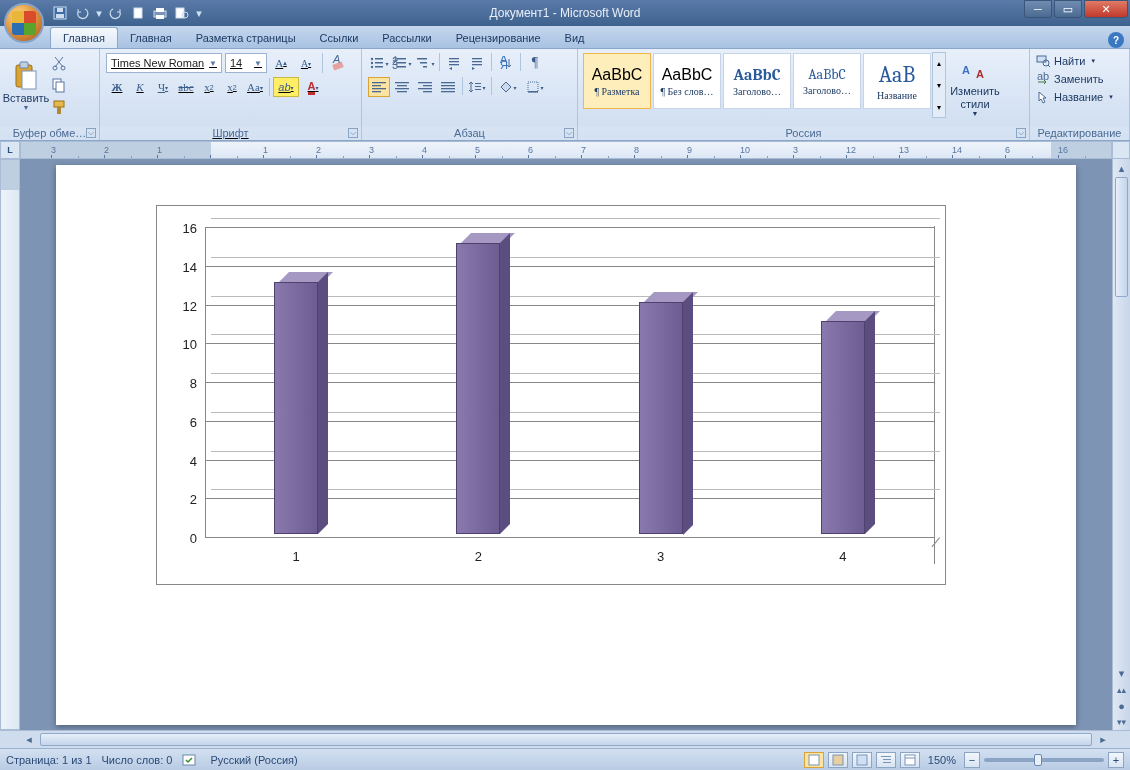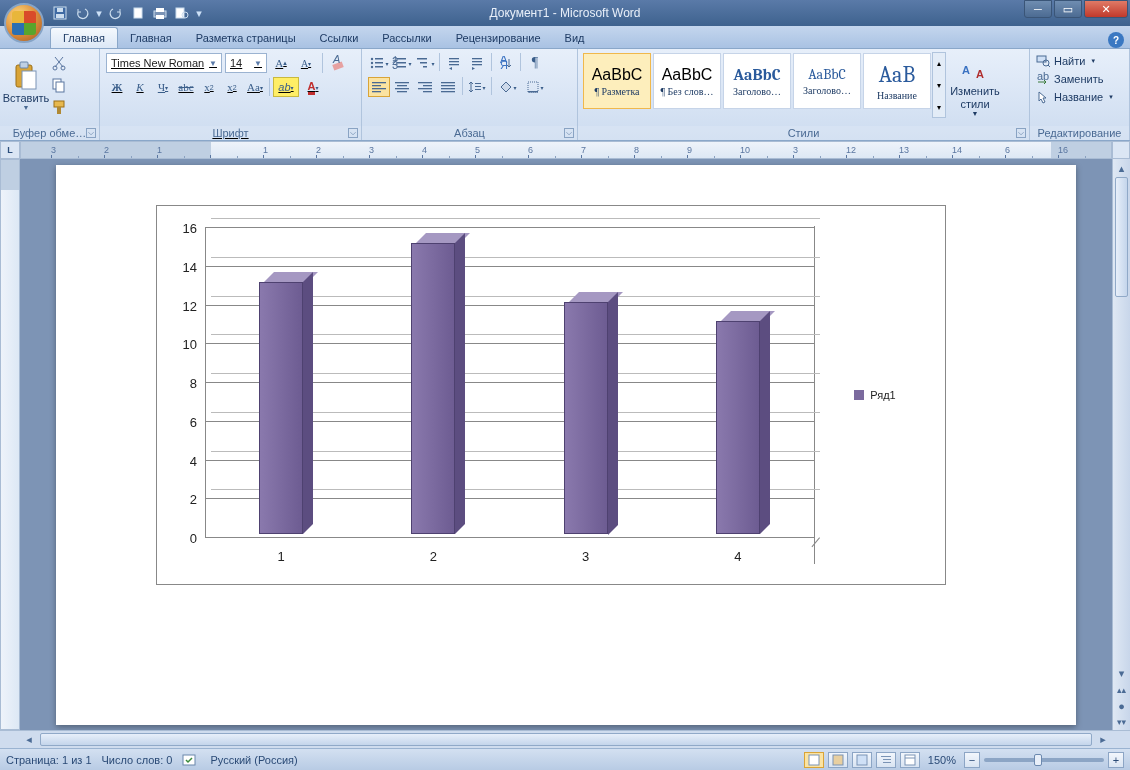--- a/index.html
+++ b/index.html
@@ -394,21 +394,21 @@
         <div class="ico">
             <svg width="30" height="26">
               <text x="2" y="18" font-size="20" font-family="Cambria" fill="#3a72c2" font-weight="bold">A</text>
               <text x="16" y="22" font-size="14" font-family="Cambria" fill="#b02d2d" font-weight="bold">A</text>
             </svg>
           </div>
         <span style="text-align:center;line-height:1.1;">Изменить стили</span>
           <span style="font-size:7px;">▼</span>
       </div>
     </div>
-    <div class="group-label"><span>Стили</span><span class="launcher">⌵</span></div>
+    <div class="group-label"><span>Россия</span><span class="launcher">⌵</span></div>
   </div>
 
   <div class="group" style="width:100px;">
     <div class="group-body" style="flex-direction:column; gap:2px; padding:4px;">
       <div class="editlink">
           <span class="mi">
             <svg width="14" height="14">
               <rect x="1" y="2" width="9" height="6" fill="#cfe0f6" stroke="#4a6a93"></rect>
               <circle cx="10" cy="9" r="3" fill="none" stroke="#4a6a93"></circle>
               <line x1="12" y1="11" x2="14" y2="13" stroke="#4a6a93"></line>
@@ -566,24 +566,20 @@
                   <div class="xl" style="left: calc(62.5% - 20px);">3</div>
                   <div class="bar3d" style="left: calc(87.5% - 22px); height: 100%;">
                     <div class="top" style="bottom: 68.75%;"></div>
                     <div class="side" style="height: 68.75%;"></div>
                     <div class="front" style="height: 68.75%;"></div>
                   </div>
                   <div class="xl" style="left: calc(87.5% - 20px);">4</div>
                 </div>
             </div>
             <div style="width:1px;background:#888;margin:10px 0;"></div>
-            <div class="legend">
-              <span class="sw"></span>
-              <span>Ряд1</span>
-            </div>
           </div>
         </div>
       </div>
     </div>
     <div class="scroll-v">
       <div class="arr">▴</div>
       <div class="track">
           <div class="thumb"></div>
         </div>
       <div class="arr">▾</div>

